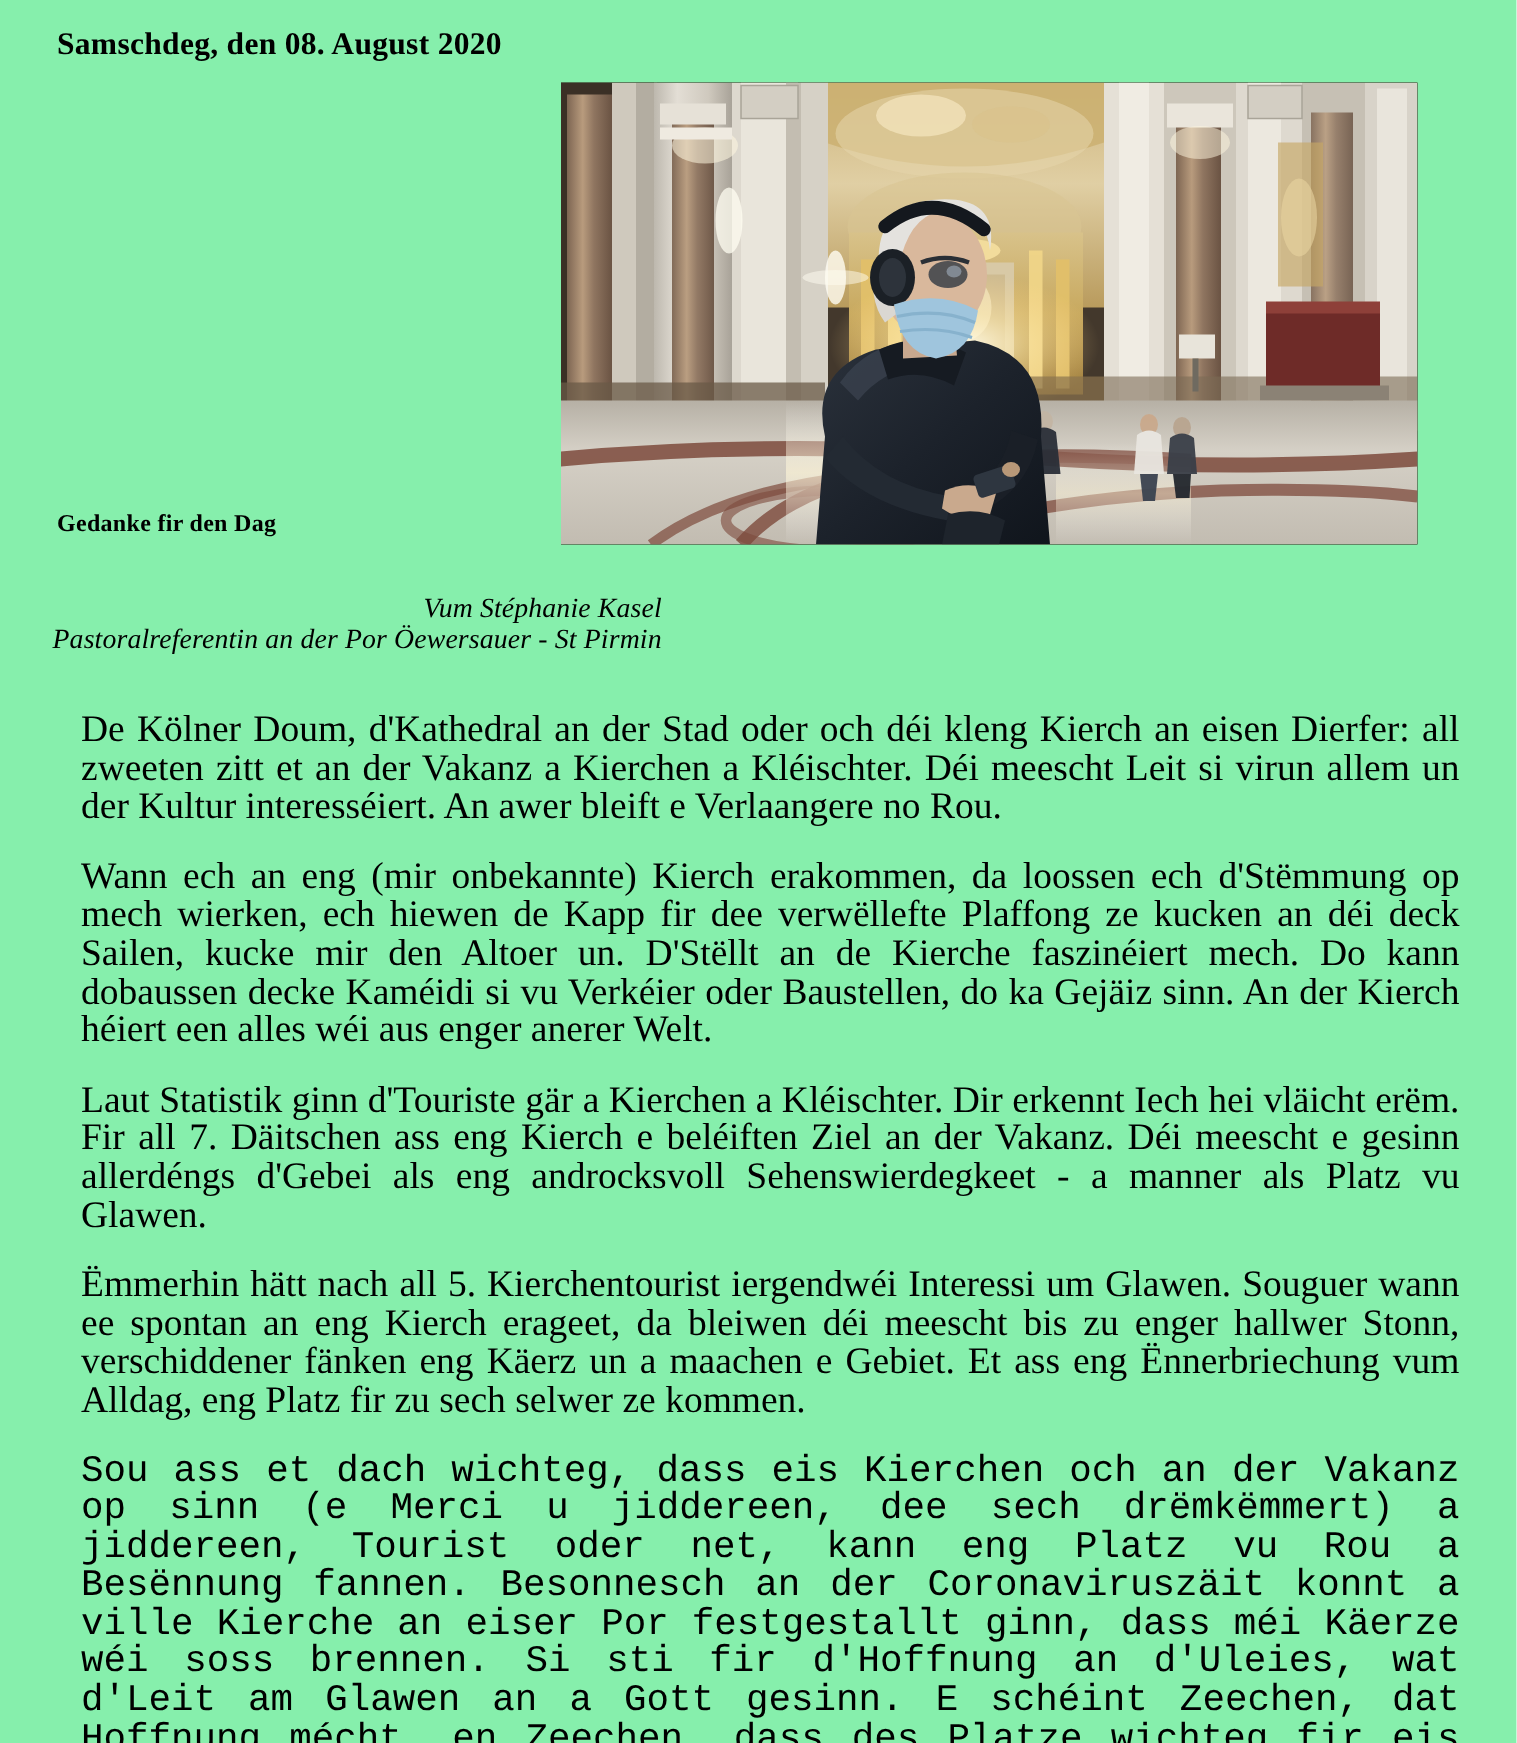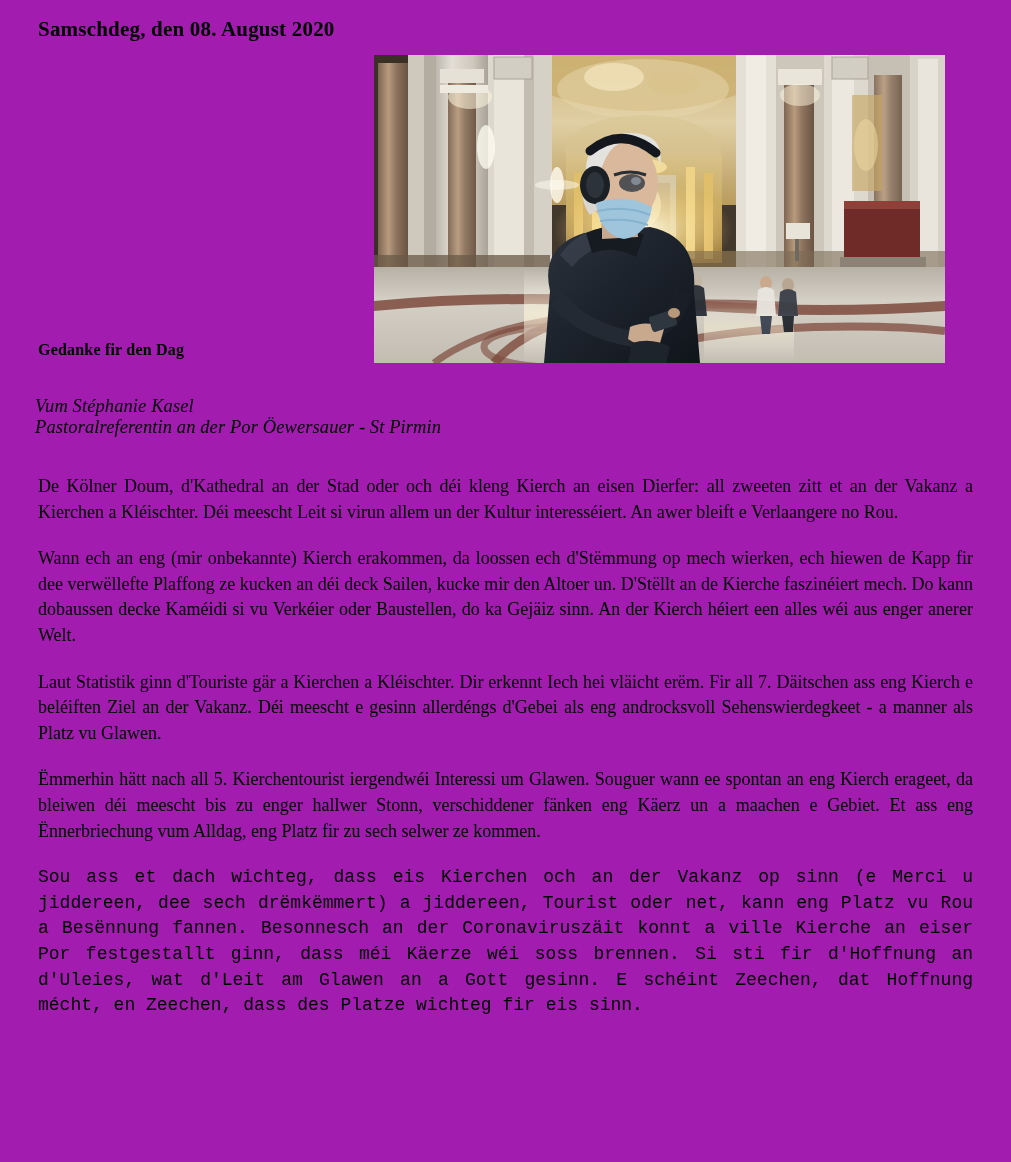--- a/index.html
+++ b/index.html
@@ -4,21 +4,21 @@
 <style>
   html, body {
     margin: 0;
     padding: 0;
     background: #ffffff;
   }
   .page {
     position: relative;
     width: 1011px;
     height: 1162px;
-    background: #a21caf;
+    background: #86efac;
     overflow: hidden;
     font-family: "Liberation Serif", "DejaVu Serif", serif;
     color: #000000;
   }
 
   
   .date-heading {
     position: absolute;
     left: 38px;
     top: 17px;
@@ -53,33 +53,34 @@
 
   
   .byline {
     position: absolute;
     left: 35px;
     top: 396px;
     font-size: 18.5px;
     font-style: italic;
     line-height: 21px;
     white-space: nowrap;
+    text-align: right;
   }
   .byline div { letter-spacing: 0.1px; }
 
   
   .body {
     position: absolute;
     left: 38px;
     top: 474px;
     width: 935px;
   }
   .body p {
-    margin: 0 0 21px 0;
-    font-size: 18px;
+    margin: 0 0 21px 16px;
+    font-size: 25px;
     line-height: 25.6px;
     text-align: justify;
     text-justify: inter-word;
     hyphens: none;
   }
   .body p:last-child { margin-bottom: 0; font-family: Liberation Mono, monospace; }
 </style>
 </head>
 <body>
 

